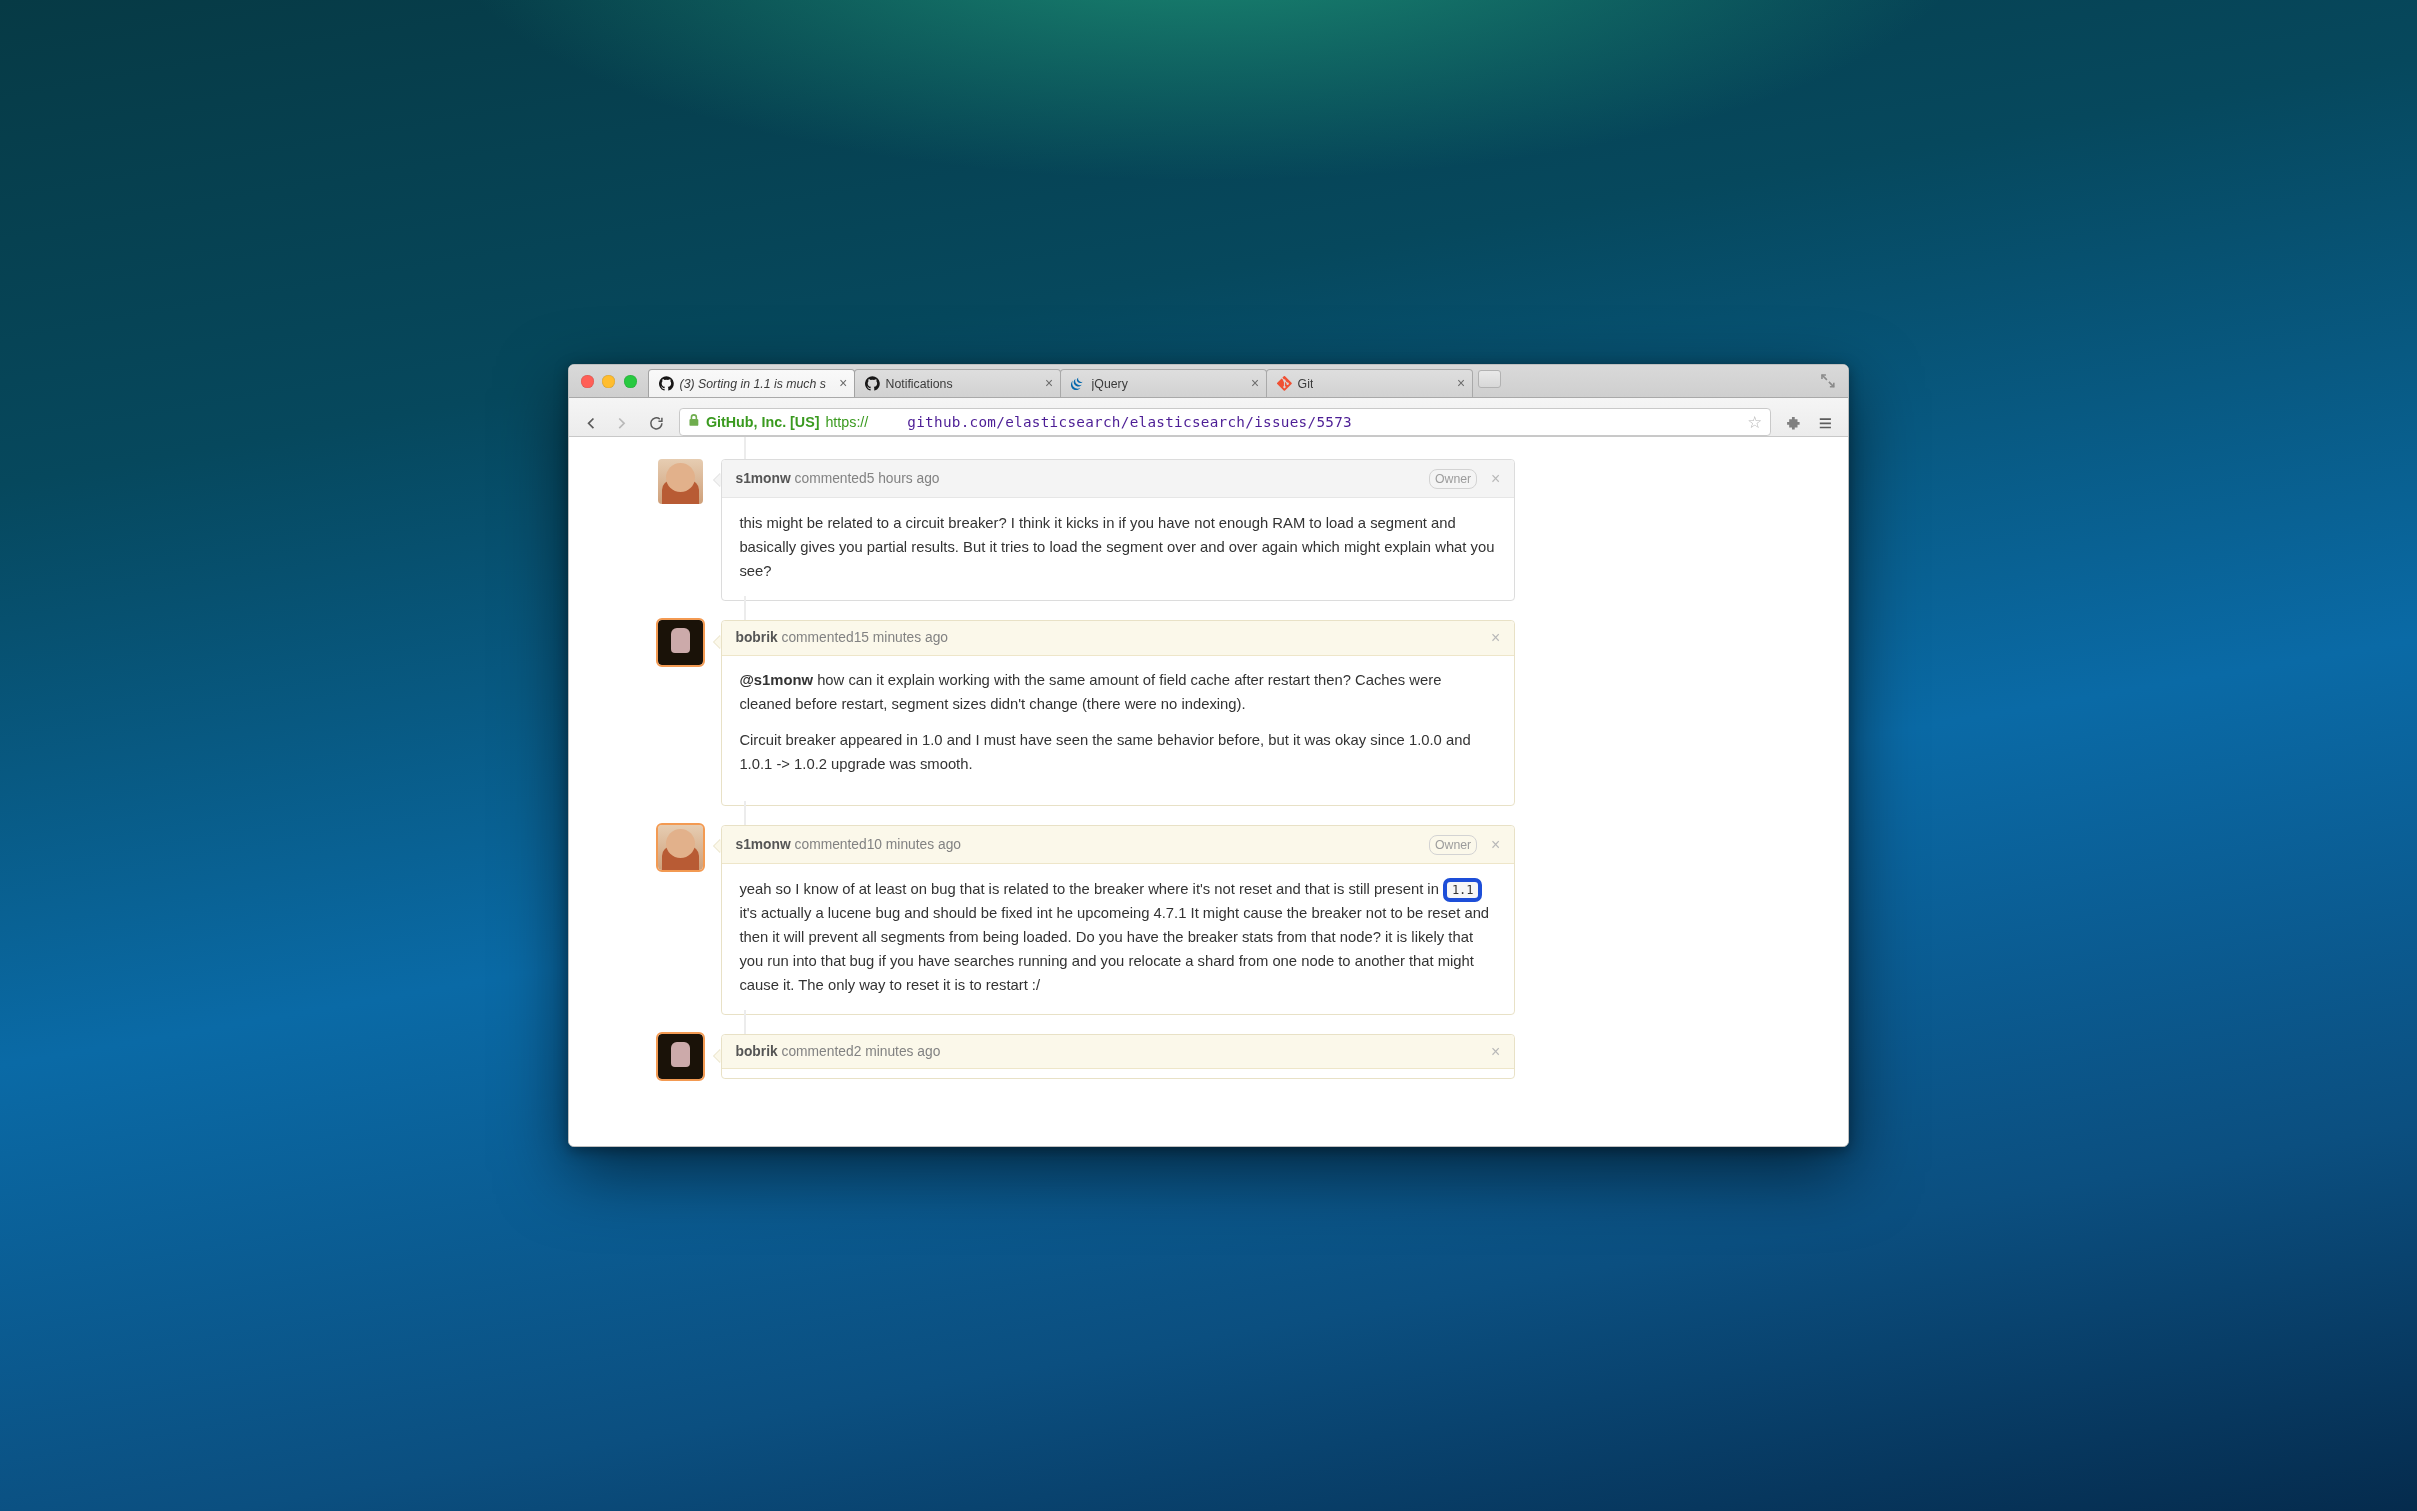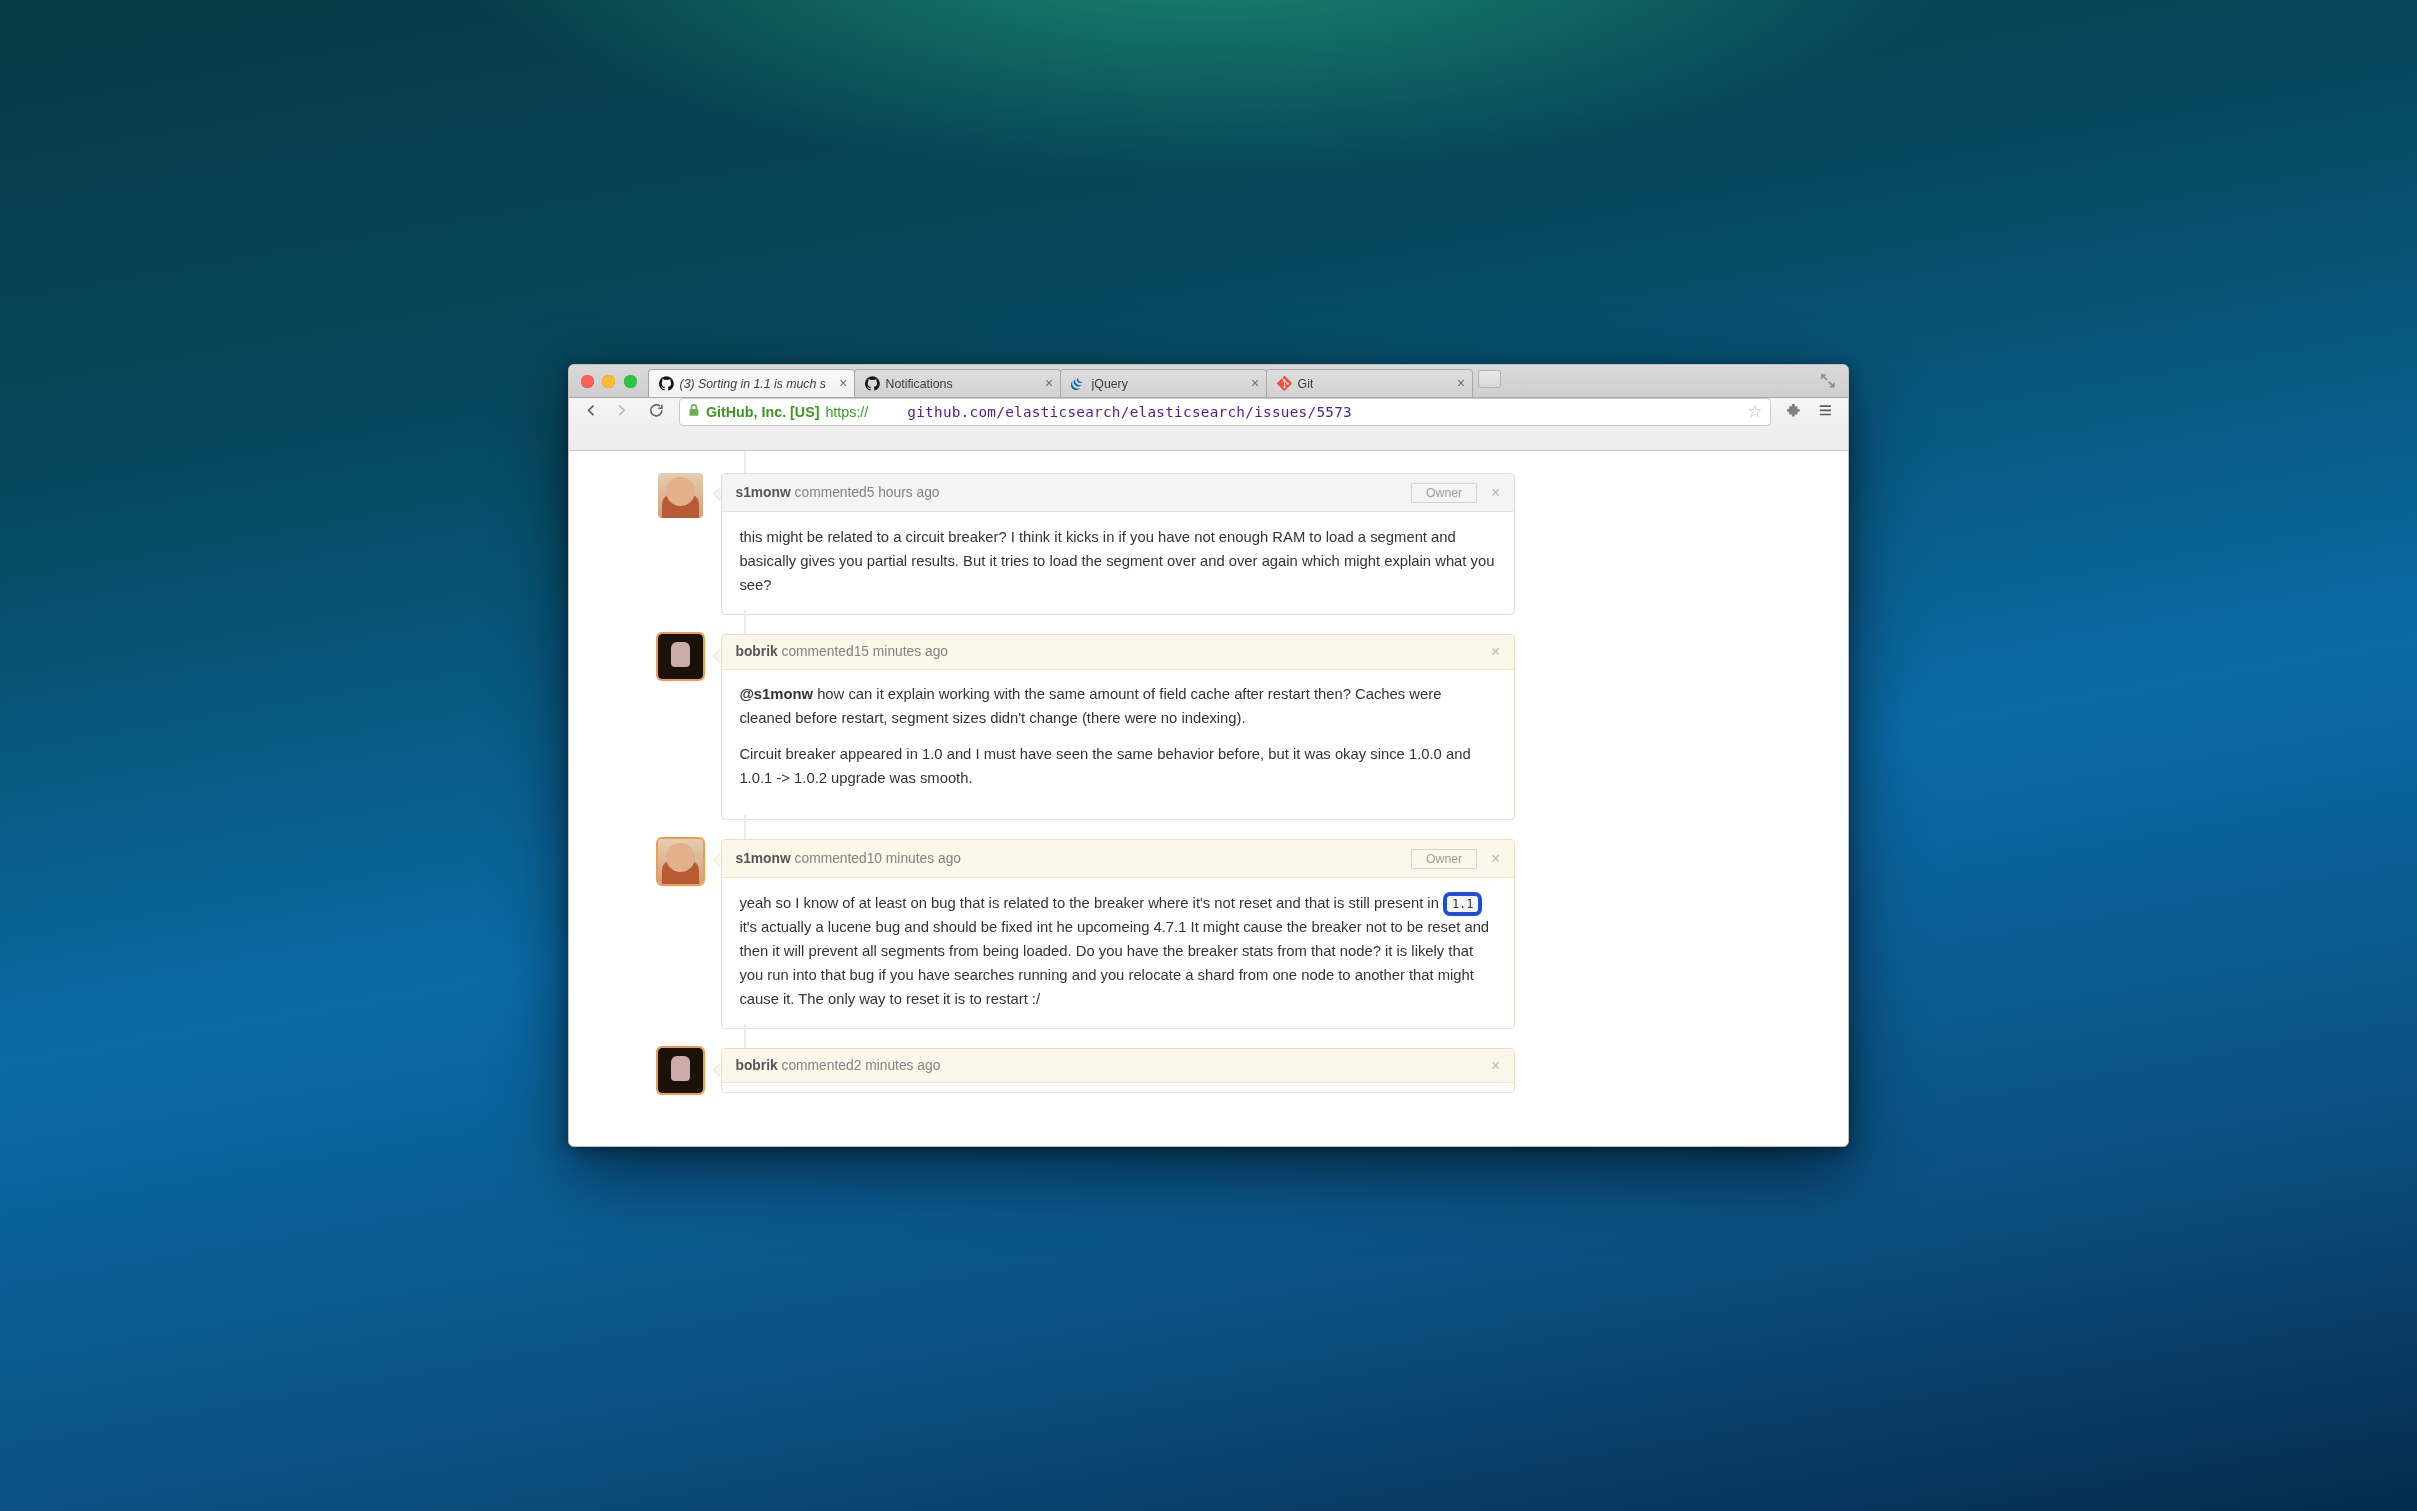--- a/index.html
+++ b/index.html
@@ -72,24 +72,24 @@
     align-self:center;
     margin-bottom:3.9px;
   }
   .fullscreen-icon{
     position:absolute; right:11.8px; top:7.9px; width:15.8px; height:15.8px;
     color:#8a8a8a;
   }
 
   
   .toolbar{
-    height:53px;
+    height:39px;
     background:linear-gradient(#f5f5f5,#ececec);
     border-bottom:1px solid #c8c8c8;
-    display:flex; align-items:flex-start;
+    display:flex; align-items:flex-end;
     padding:0 9.9px;
     gap:9.9px;
   }
   .nav-arrows{ display:flex; gap:3.9px; }
   .icon-btn{
     width:25.6px; height:25.6px; display:flex; align-items:center; justify-content:center;
     color:#5c5c5c;
   }
   .icon-btn.disabled{ color:#b9b9b9; }
   .icon-btn svg{width:16.7px;height:16.7px;}
@@ -189,22 +189,22 @@
   .comment.self .bubble-head{
     background:#fbf8ea;
     border-bottom-color:#eee6c9;
     text-align:right;
   }
   .bubble-head .author{ color:#555; font-weight:600; margin-right:3.9px;}
   .bubble-head .owner{
     margin-left:auto;
     font-size:12.3px; color:#9c9c9c;
     border:1px solid #d3d3d3;
-    border-radius:1px;
-    padding:2px 14px;
+    border-radius:8px;
+    padding:2px 5px;
   }
   .bubble-head .x{
     margin-left:13.8px; color:#b8b8b8; font-size:15.8px; line-height:1;
   }
   .bubble-head .x.only{ margin-left:auto; }
 
   .bubble-body{
     padding:13.8px 17.7px 15.8px;
     font-size:14.8px;
     line-height:1.62;

